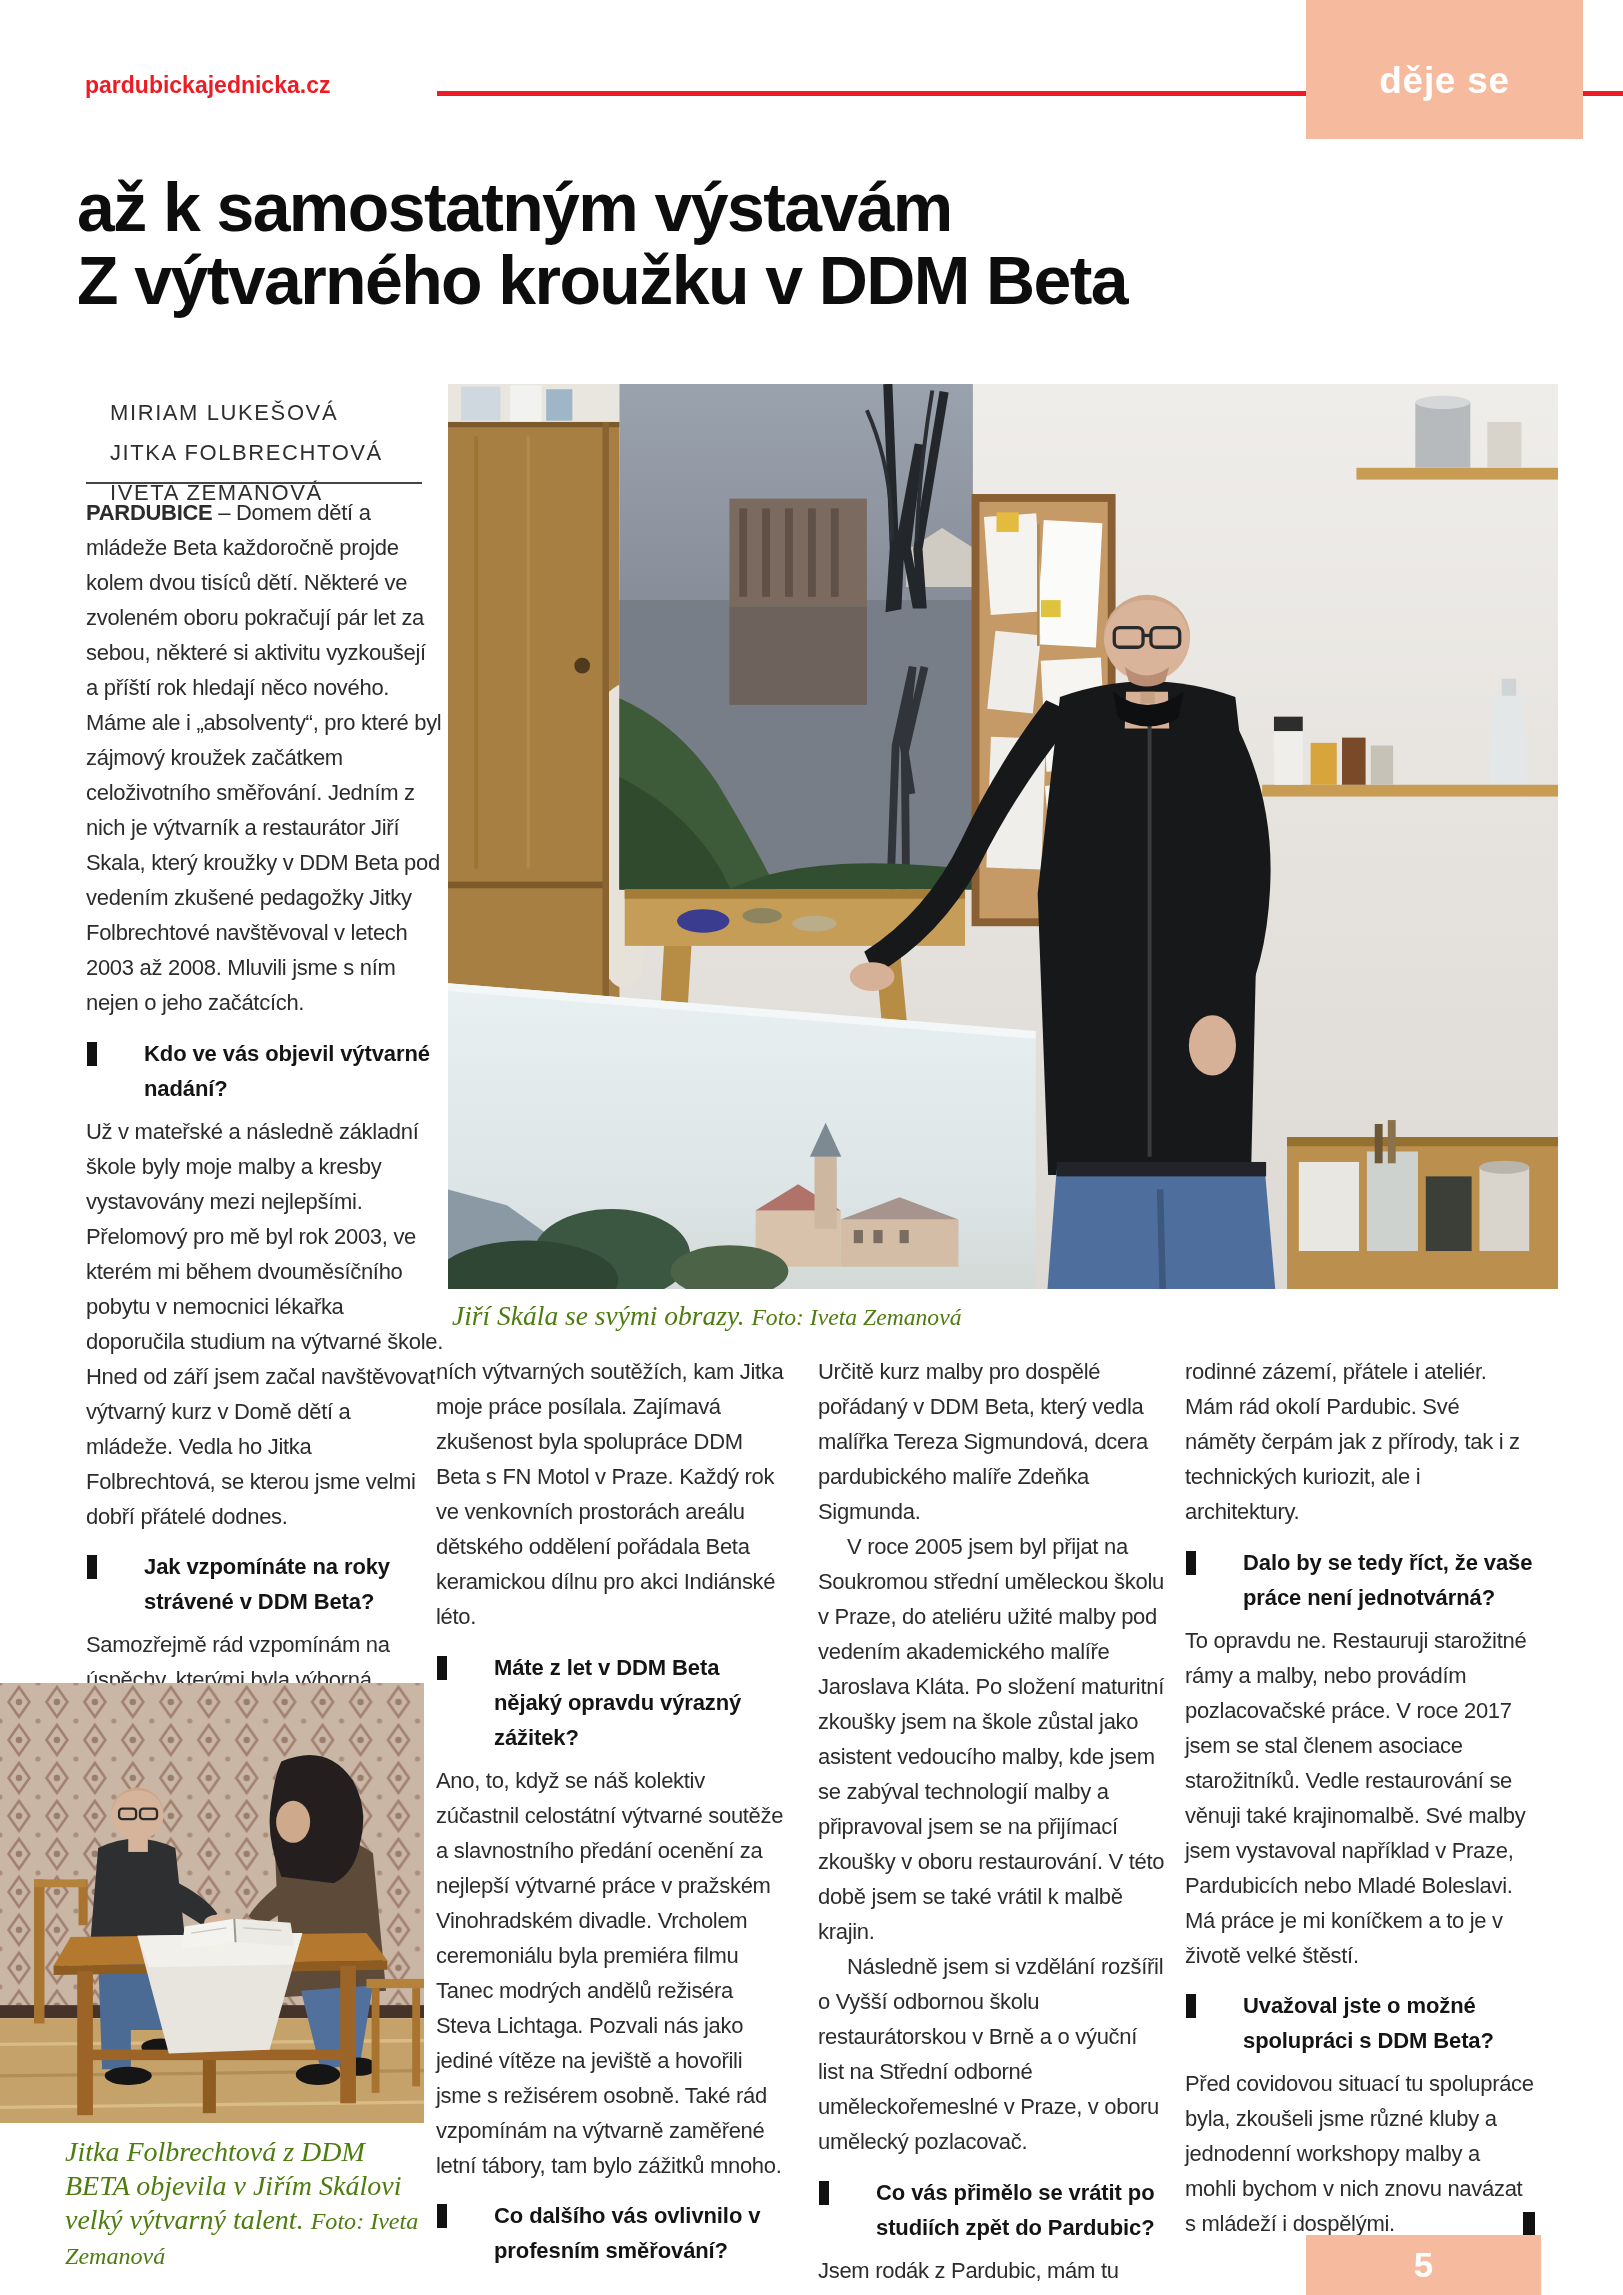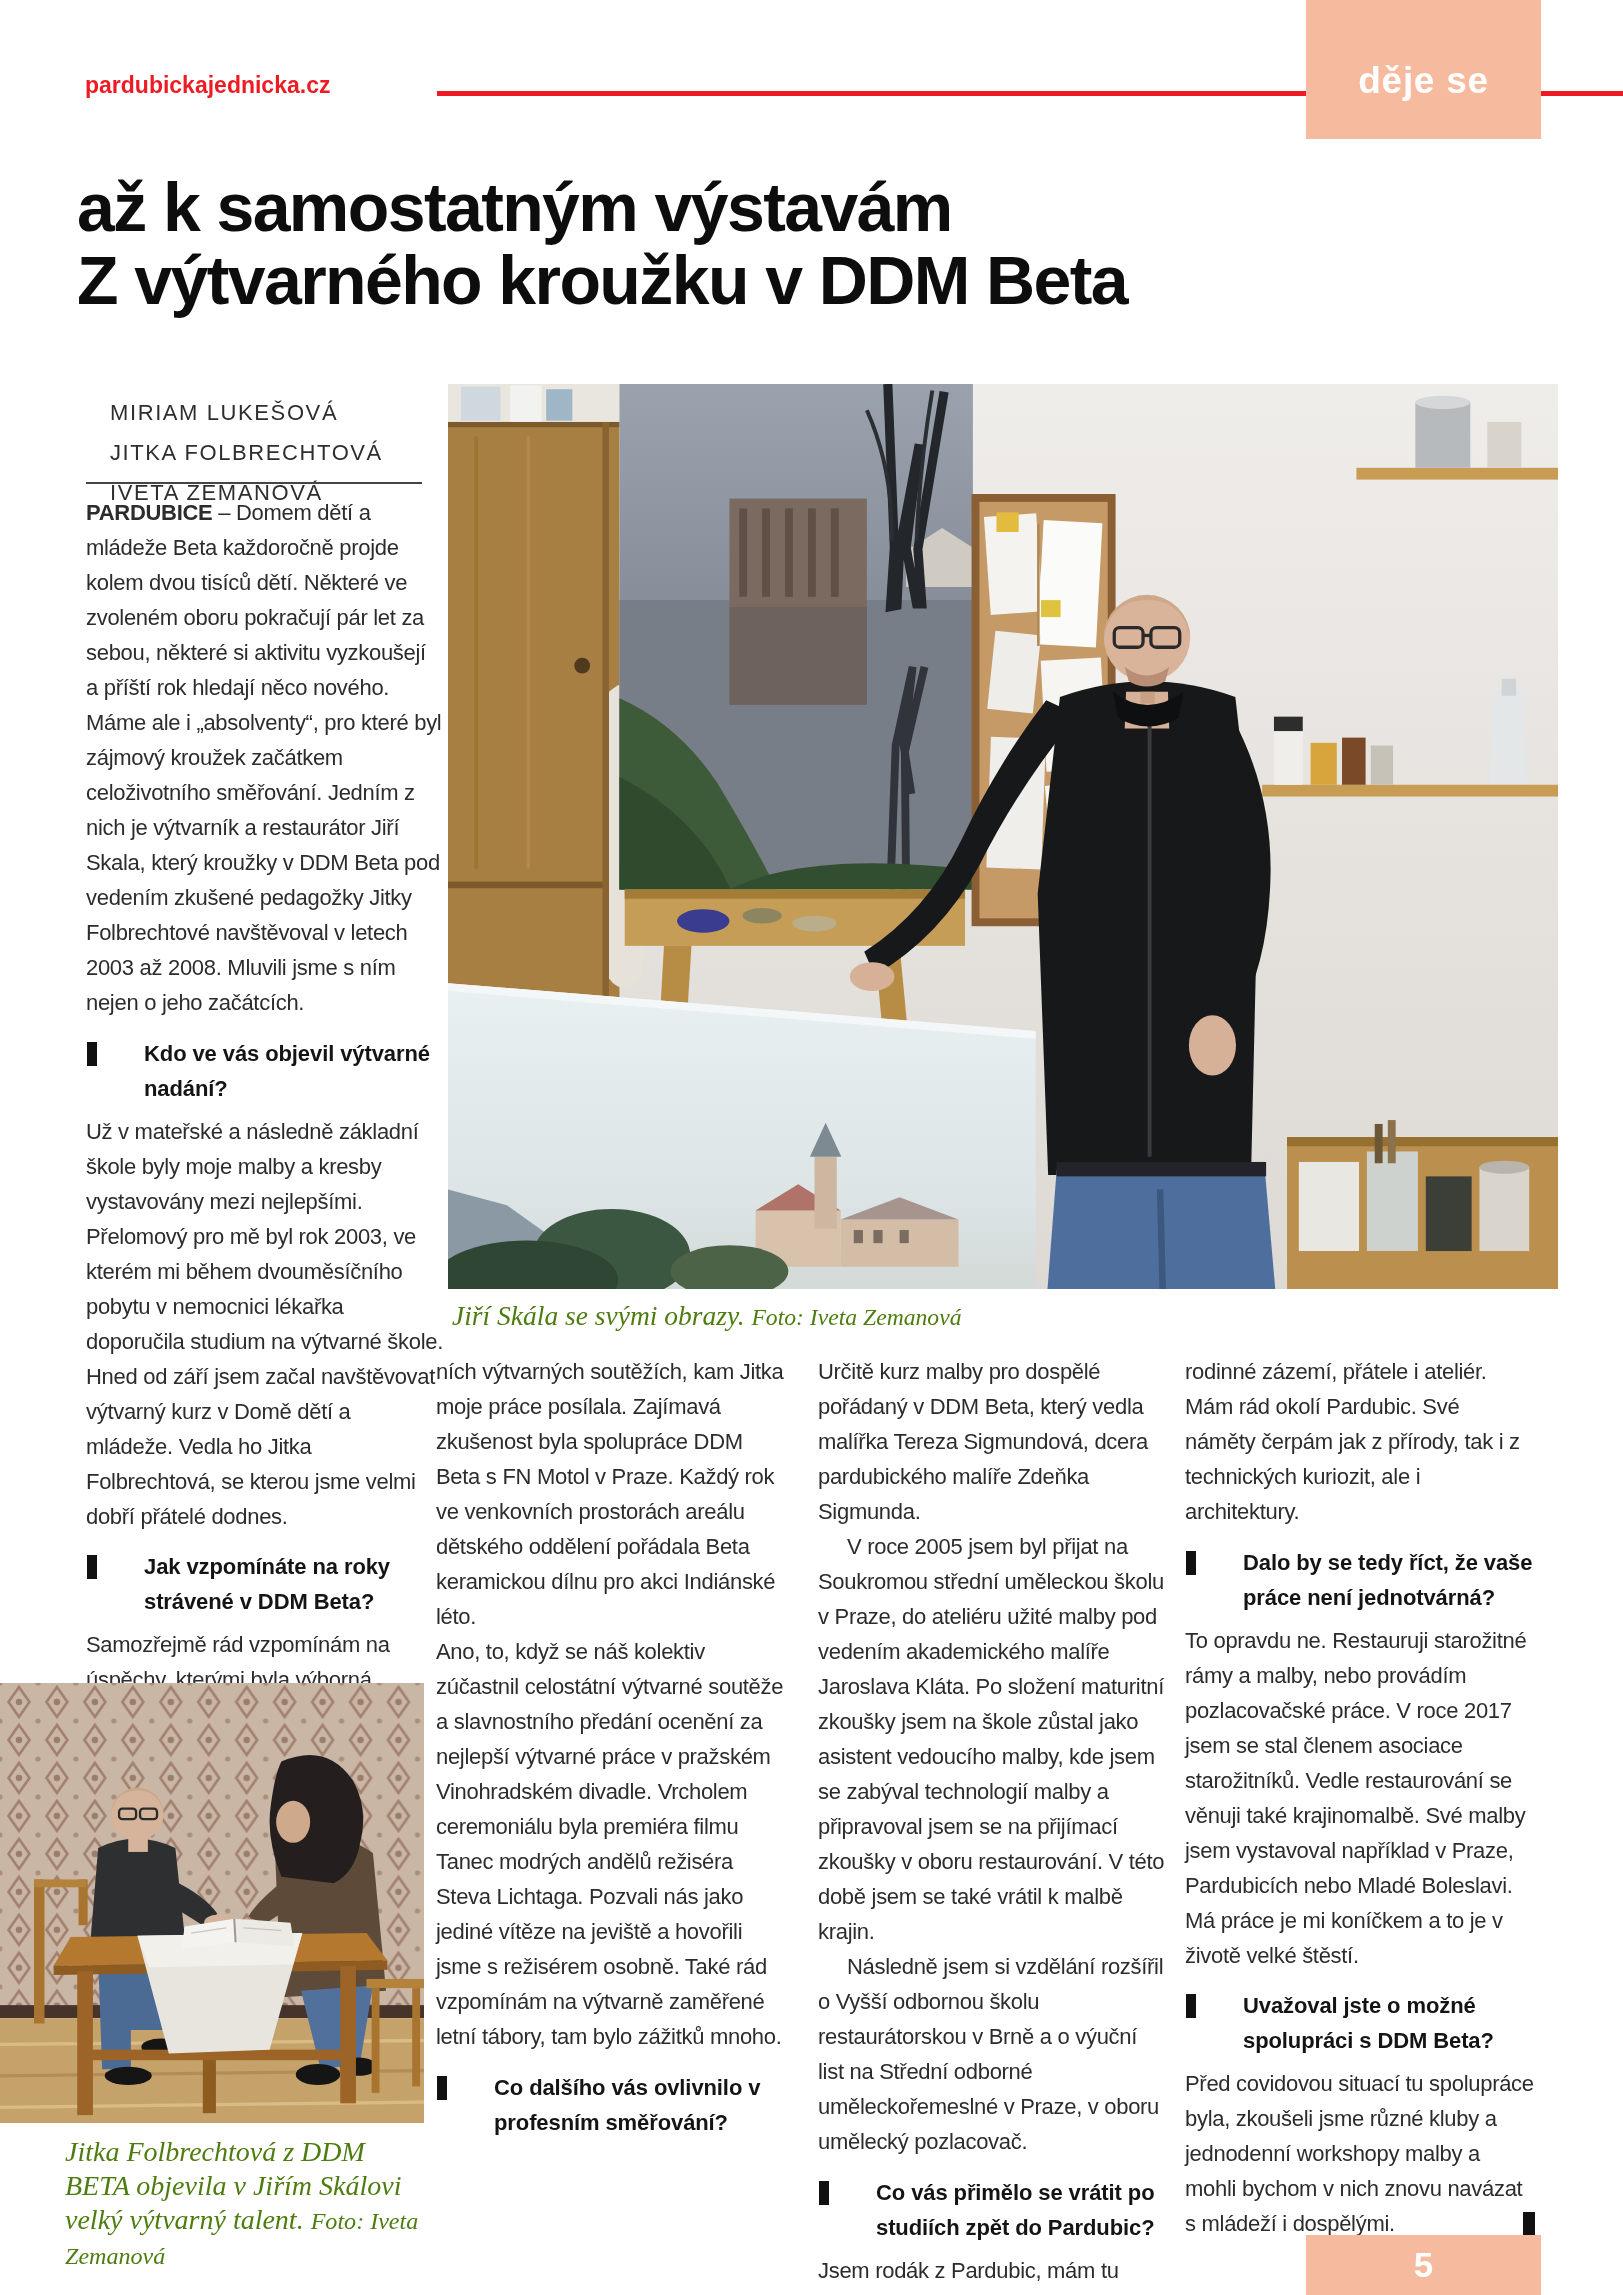--- a/index.html
+++ b/index.html
@@ -11,21 +11,21 @@
   }
   .abs{position:absolute;}
 
   
   .site-logo{
     left:85px;top:72px;font-size:23px;font-weight:800;letter-spacing:0px;
     color:#ed1c24;
   }
   .header-rule{left:437px;top:91px;width:1186px;height:5.2px;background:#ed1c24;z-index:1;}
   .section-tab{
-    left:1306px;top:0;width:235px;height:139px;background:#f6bb9e;z-index:2;
+    left:1306px;top:0;width:277px;height:139px;background:#f6bb9e;z-index:2;
     display:flex;align-items:center;justify-content:center;padding-top:23.6px;box-sizing:border-box;
   }
   .section-tab span{color:#ffffff;font-size:37px;font-weight:800;letter-spacing:0.7px;}
 
   
   .headline{
     left:77px;top:171px;width:1440px;color:#0d0d0d;
     font-size:68px;line-height:73px;font-weight:800;letter-spacing:-1.6px;
   }
   .authors{left:86px;top:393px;font-size:22px;line-height:40px;letter-spacing:1.6px;color:#2e2e2e;margin-left:24px;}
@@ -254,20 +254,24 @@
   </g>
 </svg>
 
 <div class="abs caption caption1">
   <span>Jiří Skála se svými obrazy.</span>
   <span class="credit">Foto: Iveta Zemanová</span>
 </div>
 
 <div class="abs col col2">
   <p>ních výtvarných soutěžích, kam Jitka moje práce posílala. Zajímavá zkušenost byla spolupráce DDM Beta s FN Motol v Praze. Každý rok ve venkovních prostorách areálu dětského oddělení pořádala Beta keramickou dílnu pro akci Indiánské léto.</p>
+  <div class="q">
+    <span class="qmark"></span>
+    <span>Máte z let v DDM Beta nějaký opravdu výrazný zážitek?</span>
+  </div>
   <p>Ano, to, když se náš kolektiv zúčastnil celostátní výtvarné soutěže a slavnostního předání ocenění za nejlepší výtvarné práce v pražském Vinohradském divadle. Vrcholem ceremoniálu byla premiéra filmu Tanec modrých andělů režiséra Steva Lichtaga. Pozvali nás jako jediné vítěze na jeviště a hovořili jsme s režisérem osobně. Také rád vzpomínám na výtvarně zaměřené letní tábory, tam bylo zážitků mnoho.</p>
   <div class="q">
     <span class="qmark"></span>
     <span>Co dalšího vás ovlivnilo v profesním směřování?</span>
   </div>
 </div>
 
 <div class="abs col col3">
   <p>Určitě kurz malby pro dospělé pořádaný v DDM Beta, který vedla malířka Tereza Sigmundová, dcera pardubického malíře Zdeňka Sigmunda.</p>
   <p class="indent">V roce 2005 jsem byl přijat na Soukromou střední uměleckou školu v Praze, do ateliéru užité malby pod vedením akademického malíře Jaroslava Kláta. Po složení maturitní zkoušky jsem na škole zůstal jako asistent vedoucího malby, kde jsem se zabýval technologií malby a připravoval jsem se na přijímací zkoušky v oboru restaurování. V této době jsem se také vrátil k malbě krajin.</p>

